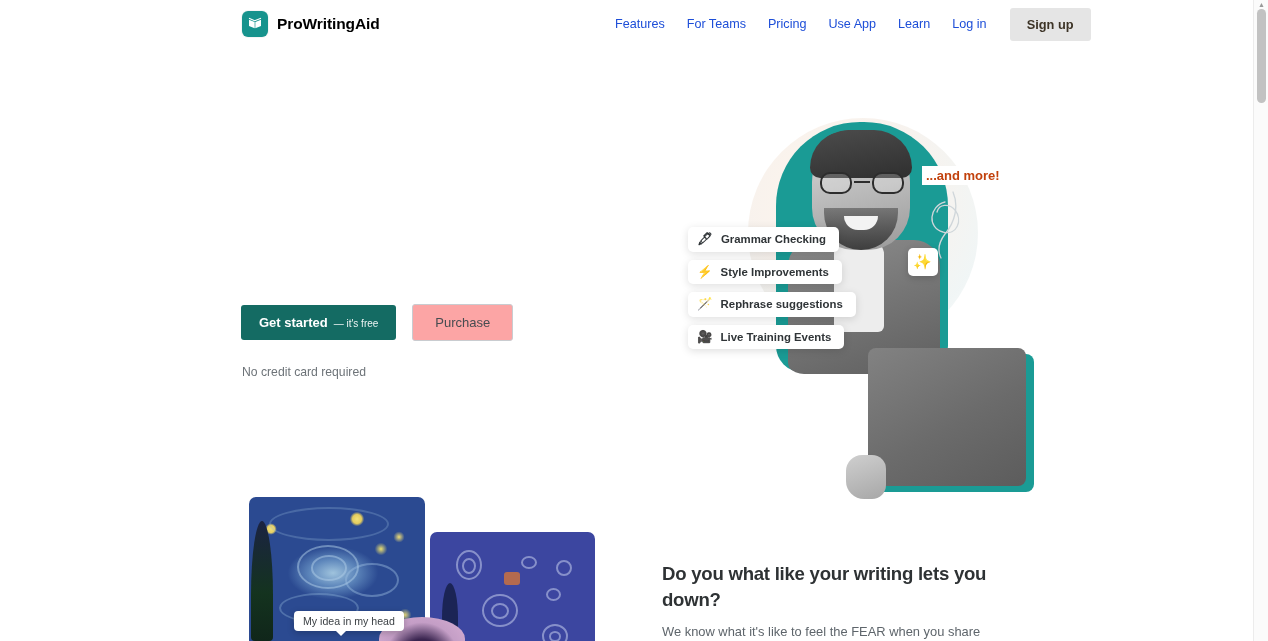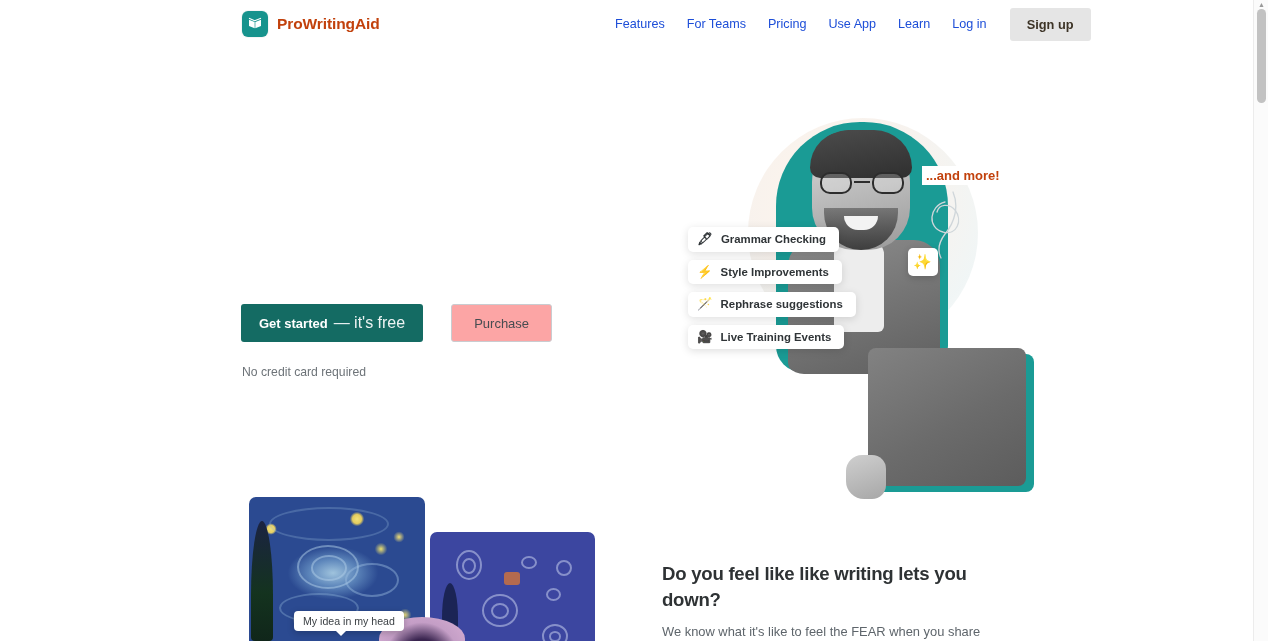--- a/index.html
+++ b/index.html
@@ -36,21 +36,21 @@
   .brand-mark {
     width: 26px; height: 26px;
     border-radius: 6px;
     background: #17938d;
     display: flex; align-items: center; justify-content: center;
     box-shadow: 0 0 0 1px rgba(0,0,0,0.04);
   }
   .brand-name {
     font-size: 15.5px;
     font-weight: bold;
-    color: #c2410c;
+    color: #000000;
     letter-spacing: -0.1px;
   }
 
   .nav {
     position: absolute;
     left: 604px; top: 0;
     height: 48px;
     display: flex; align-items: center;
     gap: 0;
   }
@@ -89,36 +89,36 @@
     position: absolute;
     left: 241px; top: 232px;
     width: 330px;
     font-size: 14.2px;
     line-height: 23px;
     color: #63696e;
   }
   .cta-row {
     position: absolute;
     left: 241px; top: 304px;
-    display: flex; gap: 28px;
+    display: flex; align-items: center; gap: 16px;
   }
   .btn-primary {
     background: #146b63;
     color: #ffffff;
     border: none;
     border-radius: 3px;
     padding: 10px 18px;
     font-size: 13px;
     cursor: pointer;
     font-family: "Liberation Sans", sans-serif;
     display: inline-flex; align-items: baseline; gap: 6px;
     white-space: nowrap;
   }
   .btn-primary .strong { font-weight: bold; }
-  .btn-primary .light { font-weight: normal; font-size: 16px; opacity: .92; }
+  .btn-primary .light { font-weight: normal; font-size: 10px; opacity: .92; }
   .btn-outline {
     background: #fca5a5;
     color: #474c51;
     border: 1px solid #c9ccd0;
     border-radius: 3px;
     padding: 10px 22px;
     font-size: 13px;
     cursor: pointer;
     font-family: "Liberation Sans", sans-serif;
   }
@@ -543,21 +543,21 @@
       <span class="flat-spiral" style="left:119px; top:99px; width:12px; height:11px;"></span>
       <span class="flat-sun"></span>
     </div>
 
     <span class="pink-blob"></span>
 
     <div class="tooltip">My idea in my head</div>
   </div>
 
   <div class="lower-copy">
-    <h2 class="lower-title">Do you feel like like writing lets you down?</h2>
+    <h2 class="lower-title">Do you what like your writing lets you down?</h2>
     <p class="lower-body">We know what it's like to feel the FEAR when you share something you've written. It's frustrating when you can't get your writing to do your ideas justice.</p>
   </div>
 
   <div class="scrollbar">
     <div class="scroll-arrow">▲</div>
     <div class="scroll-thumb"></div>
   </div>
 
 </div>
 

